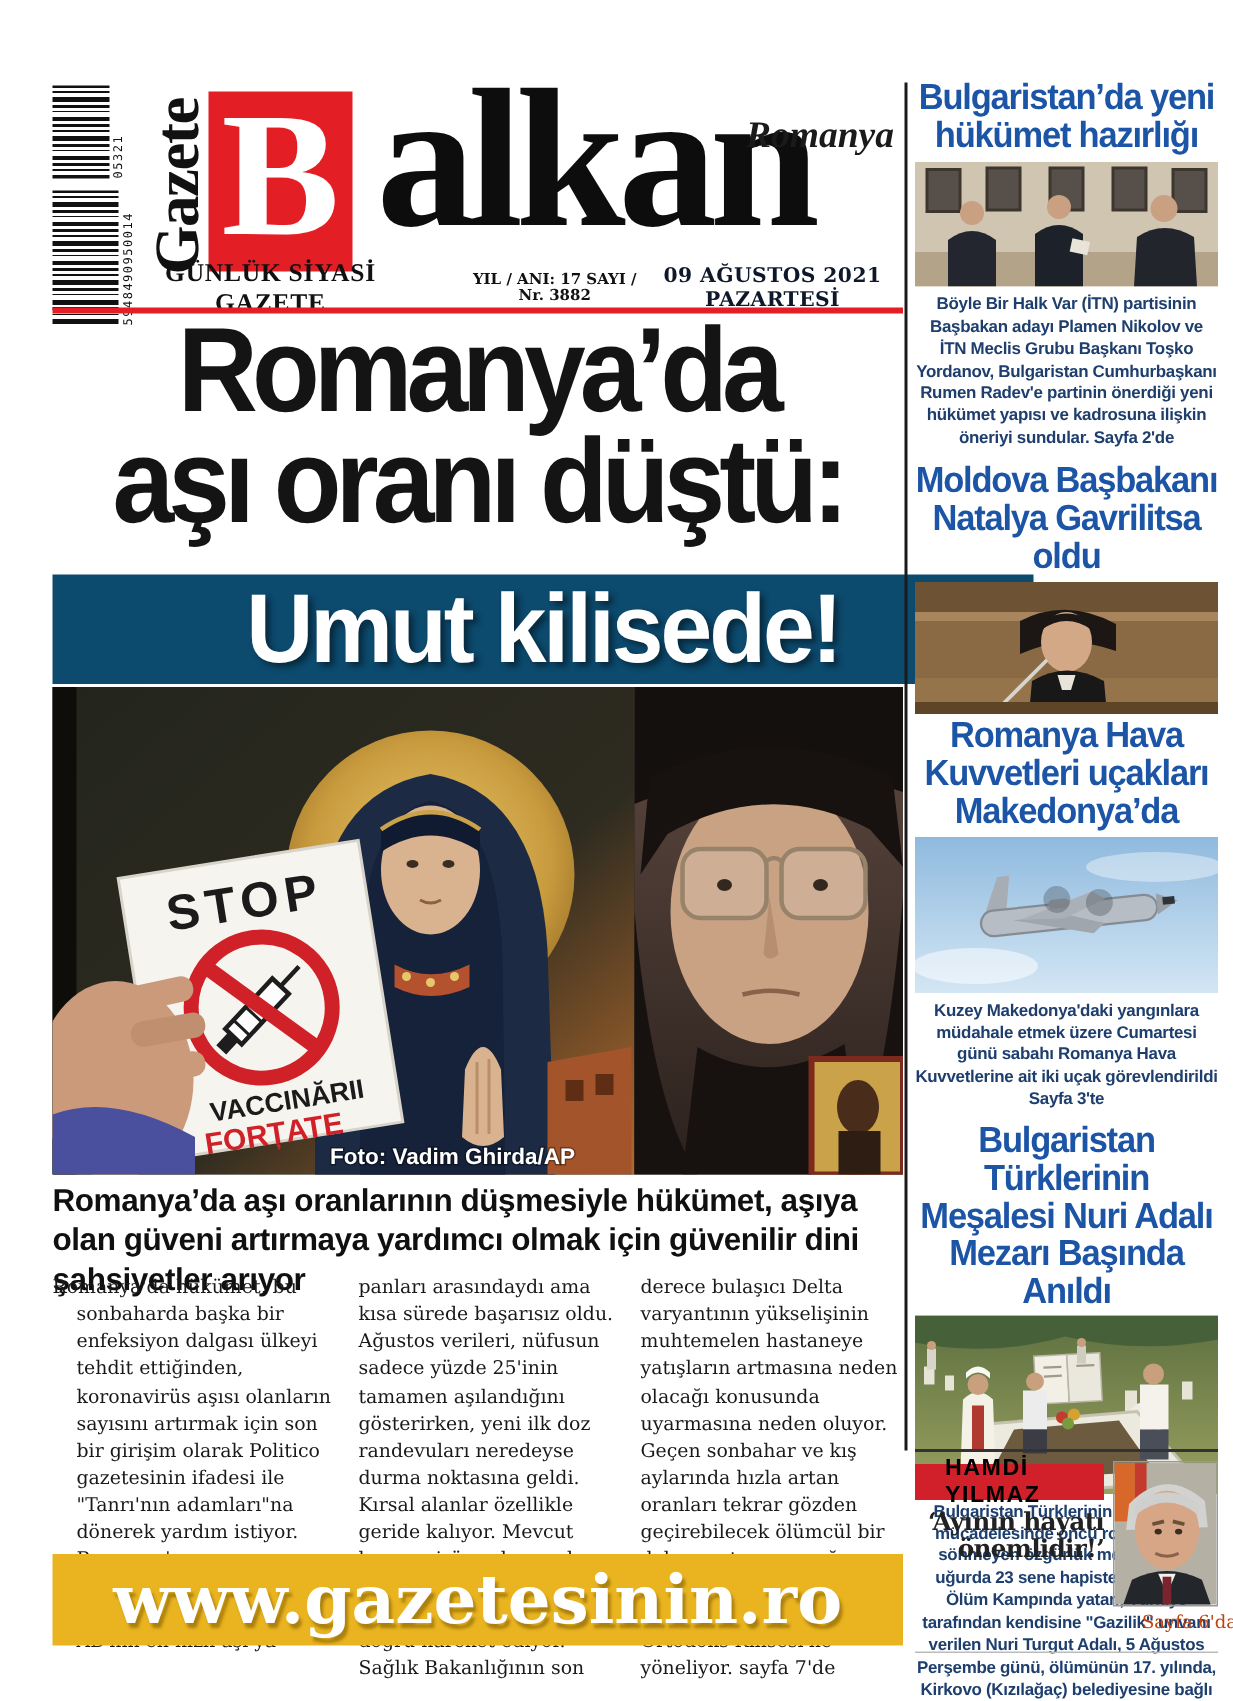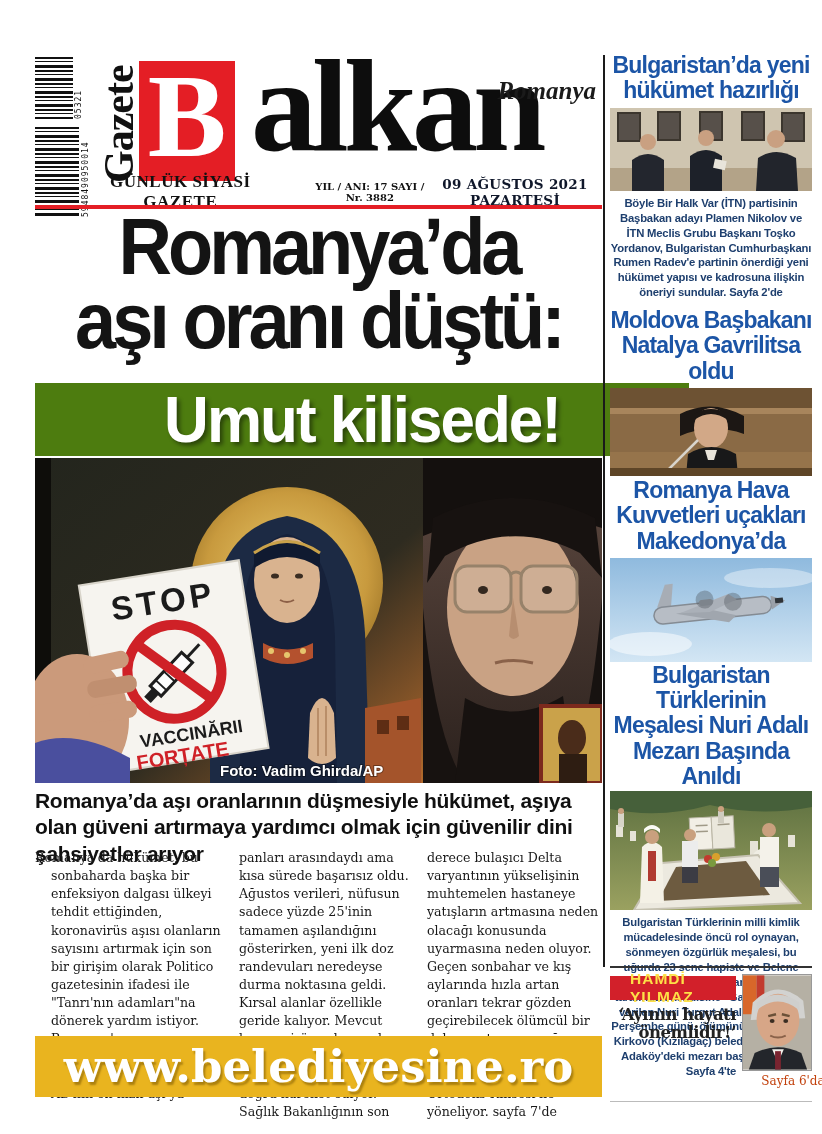--- a/index.html
+++ b/index.html
@@ -22,21 +22,21 @@
   .alkan { position:absolute; left:196px; top:-22px; font-family:"Liberation Serif",serif; font-weight:700; font-size:132px; line-height:1.1; color:#0d0d0d; letter-spacing:-5px;margin-left:20px; }
   .romanya-tag { position:absolute; right:6px; top:22px; font-family:"Liberation Serif",serif; font-style:italic; font-weight:700; font-size:25px; color:#1a1a1a; }
   .date-strip { position:absolute; left:66px; right:0; top:126px; height:22px; display:flex; align-items:center;text-align:center; }
   .tagline { font-family:"Liberation Serif",serif; font-weight:700; font-size:17px; letter-spacing:0.5px; color:#111; }
   .issue { font-family:"DejaVu Serif",serif; font-weight:700; font-size:10px; color:#111; margin-left:52px; }
   .pubdate { font-family:"DejaVu Serif",serif; font-weight:700; font-size:13.5px; color:#0f172a; margin-left:auto; letter-spacing:0.3px; }
   .red-rule { position:absolute; left:0; right:0; top:150px; height:4px; background:#e41e25; }
 
   
   .lead-headline { position:absolute; left:35px; top:210px; width:567px; text-align:center; font-weight:800; color:#141414; font-size:74px; line-height:0.93; letter-spacing:-4px; transform:scaleY(1.08); transform-origin:top center; }
-  .lead-banner { position:absolute; left:35px; top:383px; width:654px; height:73px; background:#4d7c0f; display:flex; align-items:center; justify-content:center; }
+  .lead-banner { position:absolute; left:35px; top:383px; width:654px; height:73px; background:#0c4a6e; display:flex; align-items:center; justify-content:center; }
   .lead-banner span { color:#fff; font-weight:800; font-size:62px; letter-spacing:-2px; text-shadow:3px 3px 4px rgba(0,0,0,0.45); transform:scaleY(1.05); }
 
   
   .lead-photo { position:absolute; left:35px; top:458px; width:567px; height:325px; background:#1a1c18; }
   .lead-photo svg { display:block; }
 
   
   .subhead { position:absolute; left:35px; top:788px; width:567px; font-weight:700; font-size:21px; line-height:1.25; color:#101010; letter-spacing:-0.3px; }
   .body-cols { position:absolute; left:35px; top:849px; width:567px; height:184px; display:flex; gap:13px; }
   .body-col { flex:1; font-family:"DejaVu Serif",serif; font-size:12.6px; line-height:1.44; color:#191919; }
@@ -51,21 +51,21 @@
   .v-sep { position:absolute; left:603px; top:55px; width:2px; height:912px; background:#1a1a1a; }
   .sidebar { position:absolute; left:610px; top:50px; width:202px; }
   .sb-head { font-weight:800; font-size:23px; line-height:1.04; color:#1c55a6; text-align:center; letter-spacing:-0.8px; margin:4px 0 6px 0; transform:scaleY(1.05); }
   .sb-photo { width:202px; display:block; border:0; }
   .sb-caption { font-weight:700; font-size:11.3px; line-height:1.32; color:#1e3f6e; text-align:center; margin:5px 0 10px 0; letter-spacing:-0.2px; }
 
   
   .colm-sep { position:absolute; left:610px; top:966px; width:202px; height:2px; background:#333; }
   .columnist { position:absolute; left:610px; top:974px; width:202px; height:128px; border-bottom:1px solid #bbb; padding-bottom:4px; }
   .colm-banner { position:absolute; left:0; top:2px; width:126px; height:24px; background:#d2202a; display:flex; align-items:center; justify-content:center; }
-  .colm-banner span { color:#fde047; font-weight:800; font-size:15.5px; letter-spacing:1px;padding-left:20px; }
+  .colm-banner span { color:#000000; font-weight:800; font-size:15.5px; letter-spacing:1px;padding-left:20px; }
   .colm-head { position:absolute; left:0; top:32px; width:126px; text-align:right; font-family:"DejaVu Serif",serif; font-weight:700; font-size:16.5px; line-height:1.1; color:#222; letter-spacing:-0.5px; }
   .colm-teaser { position:absolute; left:0; top:76px; width:130px; font-weight:700; font-size:10.8px; line-height:1.3; color:#25303c; text-align:center; }
   .colm-photo { position:absolute; left:132px; top:0px; width:70px; height:97px; border:1px solid #999; }
   .colm-page { position:absolute; left:132px; top:100px; width:70px; text-align:center; font-family:"DejaVu Serif",serif; font-size:12px; color:#c2410c;margin-left:16px; }
 </style>
 </head>
 <body>
 
 <div class="page">
 
@@ -194,21 +194,21 @@
   </div>
 
   <div class="subhead">Romanya’da aşı oranlarının düşmesiyle hükümet, aşıya olan güveni artırmaya yardımcı olmak için güvenilir dini şahsiyetler arıyor</div>
   <div class="body-cols">
     <div class="body-col hang">Romanya'da hükümet, bu sonbaharda başka bir enfeksiyon dalgası ülkeyi tehdit ettiğinden, koronavirüs aşısı olanların sayısını artırmak için son bir girişim olarak Politico gazetesinin ifadesi ile "Tanrı'nın adamları"na dönerek yardım istiyor. Romanya'nın aşı kampanyası bir patlamayla başladı, 2021'in başlarında AB'nin en hızlı aşı ya-</div>
     <div class="body-col">panları arasındaydı ama kısa sürede başarısız oldu. Ağustos verileri, nüfusun sadece yüzde 25'inin tamamen aşılandığını gösterirken, yeni ilk doz randevuları neredeyse durma noktasına geldi. Kırsal alanlar özellikle geride kalıyor. Mevcut koronavirüs vaka sayıları düşük olsa da, son haftalarda salgın yukarı doğru hareket ediyor. Sağlık Bakanlığının son</div>
     <div class="body-col"><span>derece bulaşıcı Delta varyantının yükselişinin muhtemelen hastaneye yatışların artmasına neden olacağı konusunda uyarmasına neden oluyor. Geçen sonbahar ve kış aylarında hızla artan oranları tekrar gözden geçirebilecek ölümcül bir dalganın tırmanacağı endişesiyle, politikacılar yardım için Rumen Ortodoks Kilisesi'ne yöneliyor. </span><span class="pageref">sayfa 7'de</span></div>
   </div>
 
   <div class="site-banner">
-    <span>www.belediyesine.ro</span>
+    <span>www.gazetesinin.ro</span>
   </div>
 
   <div class="v-sep"></div>
   <div class="sidebar">
 
     <div class="sb-head">Bulgaristan’da yeni hükümet hazırlığı</div>
     <svg class="sb-photo" width="202" height="83" viewBox="0 0 202 83">
       <rect width="202" height="83" fill="#cfc5b0"></rect>
       <rect y="60" width="202" height="23" fill="#b3a388"></rect>
       <g fill="#57504a" stroke="#3c362e" stroke-width="2">
@@ -261,20 +261,21 @@
         <rect x="44" y="44" width="118" height="17" rx="8.5" fill="#b7bdc5" stroke="#848b93" stroke-width="1.5"></rect>
         <path d="M162,44 L176,50 L162,58 Z" fill="#9aa0a8"></path>
         <rect x="166" y="47" width="8" height="5" fill="#2e3338"></rect>
         <path d="M66,52 L118,66 L126,60 L96,50 Z" fill="#a0a6ae"></path>
         <path d="M70,52 L120,38 L128,44 L100,54 Z" fill="#aab0b8"></path>
         <circle cx="96" cy="41" r="9" fill="rgba(70,75,80,0.35)"></circle>
         <circle cx="124" cy="46" r="9" fill="rgba(70,75,80,0.35)"></circle>
         <rect x="90" y="41" width="14" height="6" rx="3" fill="#7d848c"></rect>
       </g>
     </svg>
+    <div class="sb-caption">Kuzey Makedonya'daki yangınlara müdahale etmek üzere Cumartesi günü sabahı Romanya Hava Kuvvetlerine ait iki uçak görevlendirildi Sayfa 3'te</div>
 
     <div class="sb-head">Bulgaristan Türklerinin Meşalesi Nuri Adalı Mezarı Başında Anıldı</div>
     <svg class="sb-photo" width="202" height="119" viewBox="0 0 202 119">
       <defs>
         <linearGradient id="grass" x1="0" y1="0" x2="0" y2="1">
           <stop offset="0%" stop-color="#5d7040"></stop>
             <stop offset="100%" stop-color="#9aa160"></stop>
         </linearGradient>
       </defs>
       <rect width="202" height="119" fill="url(#grass)"></rect>

